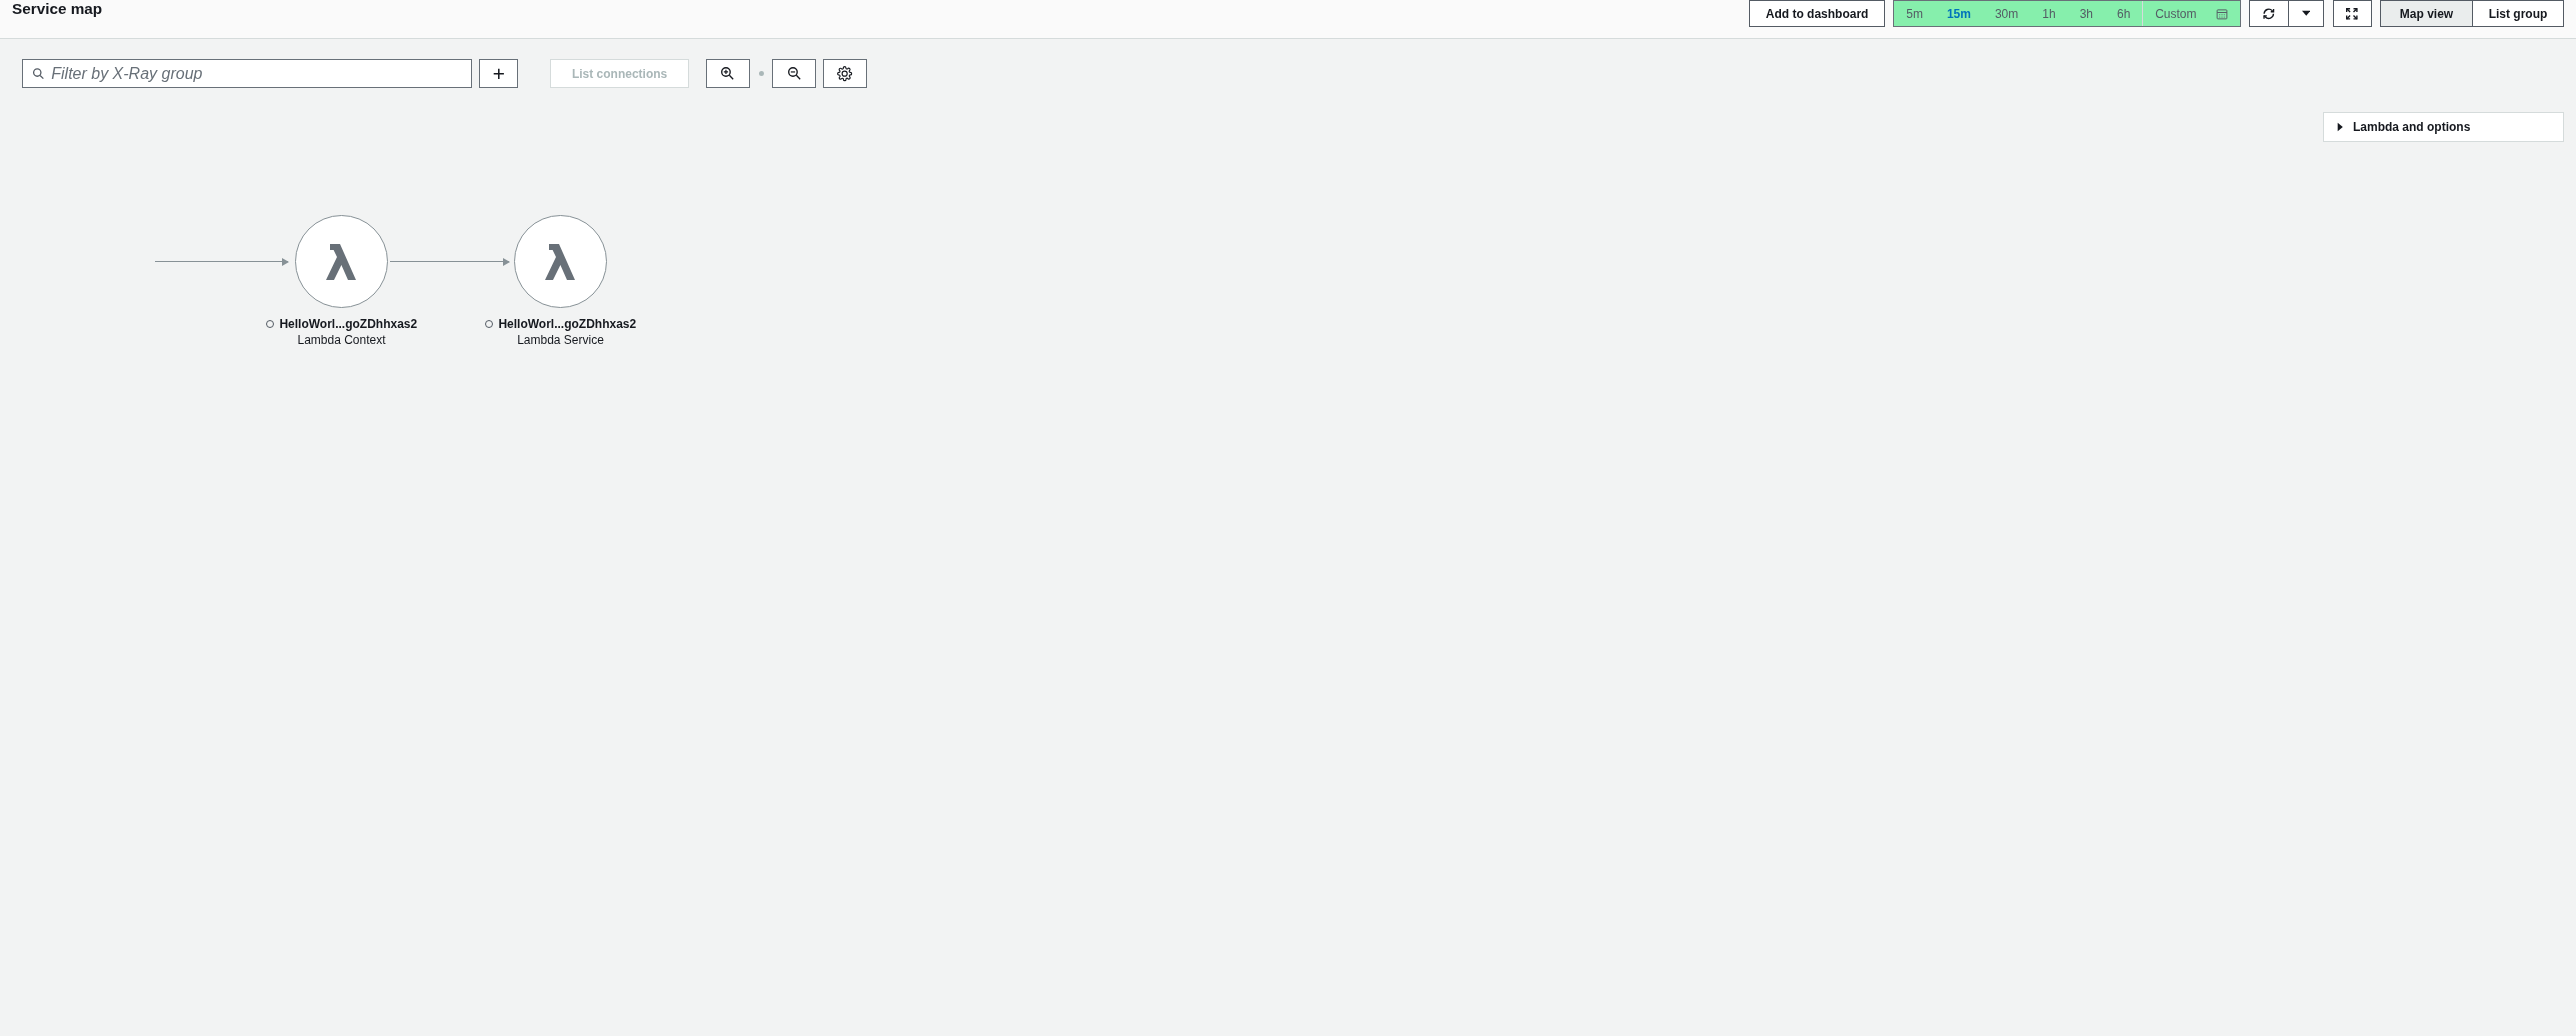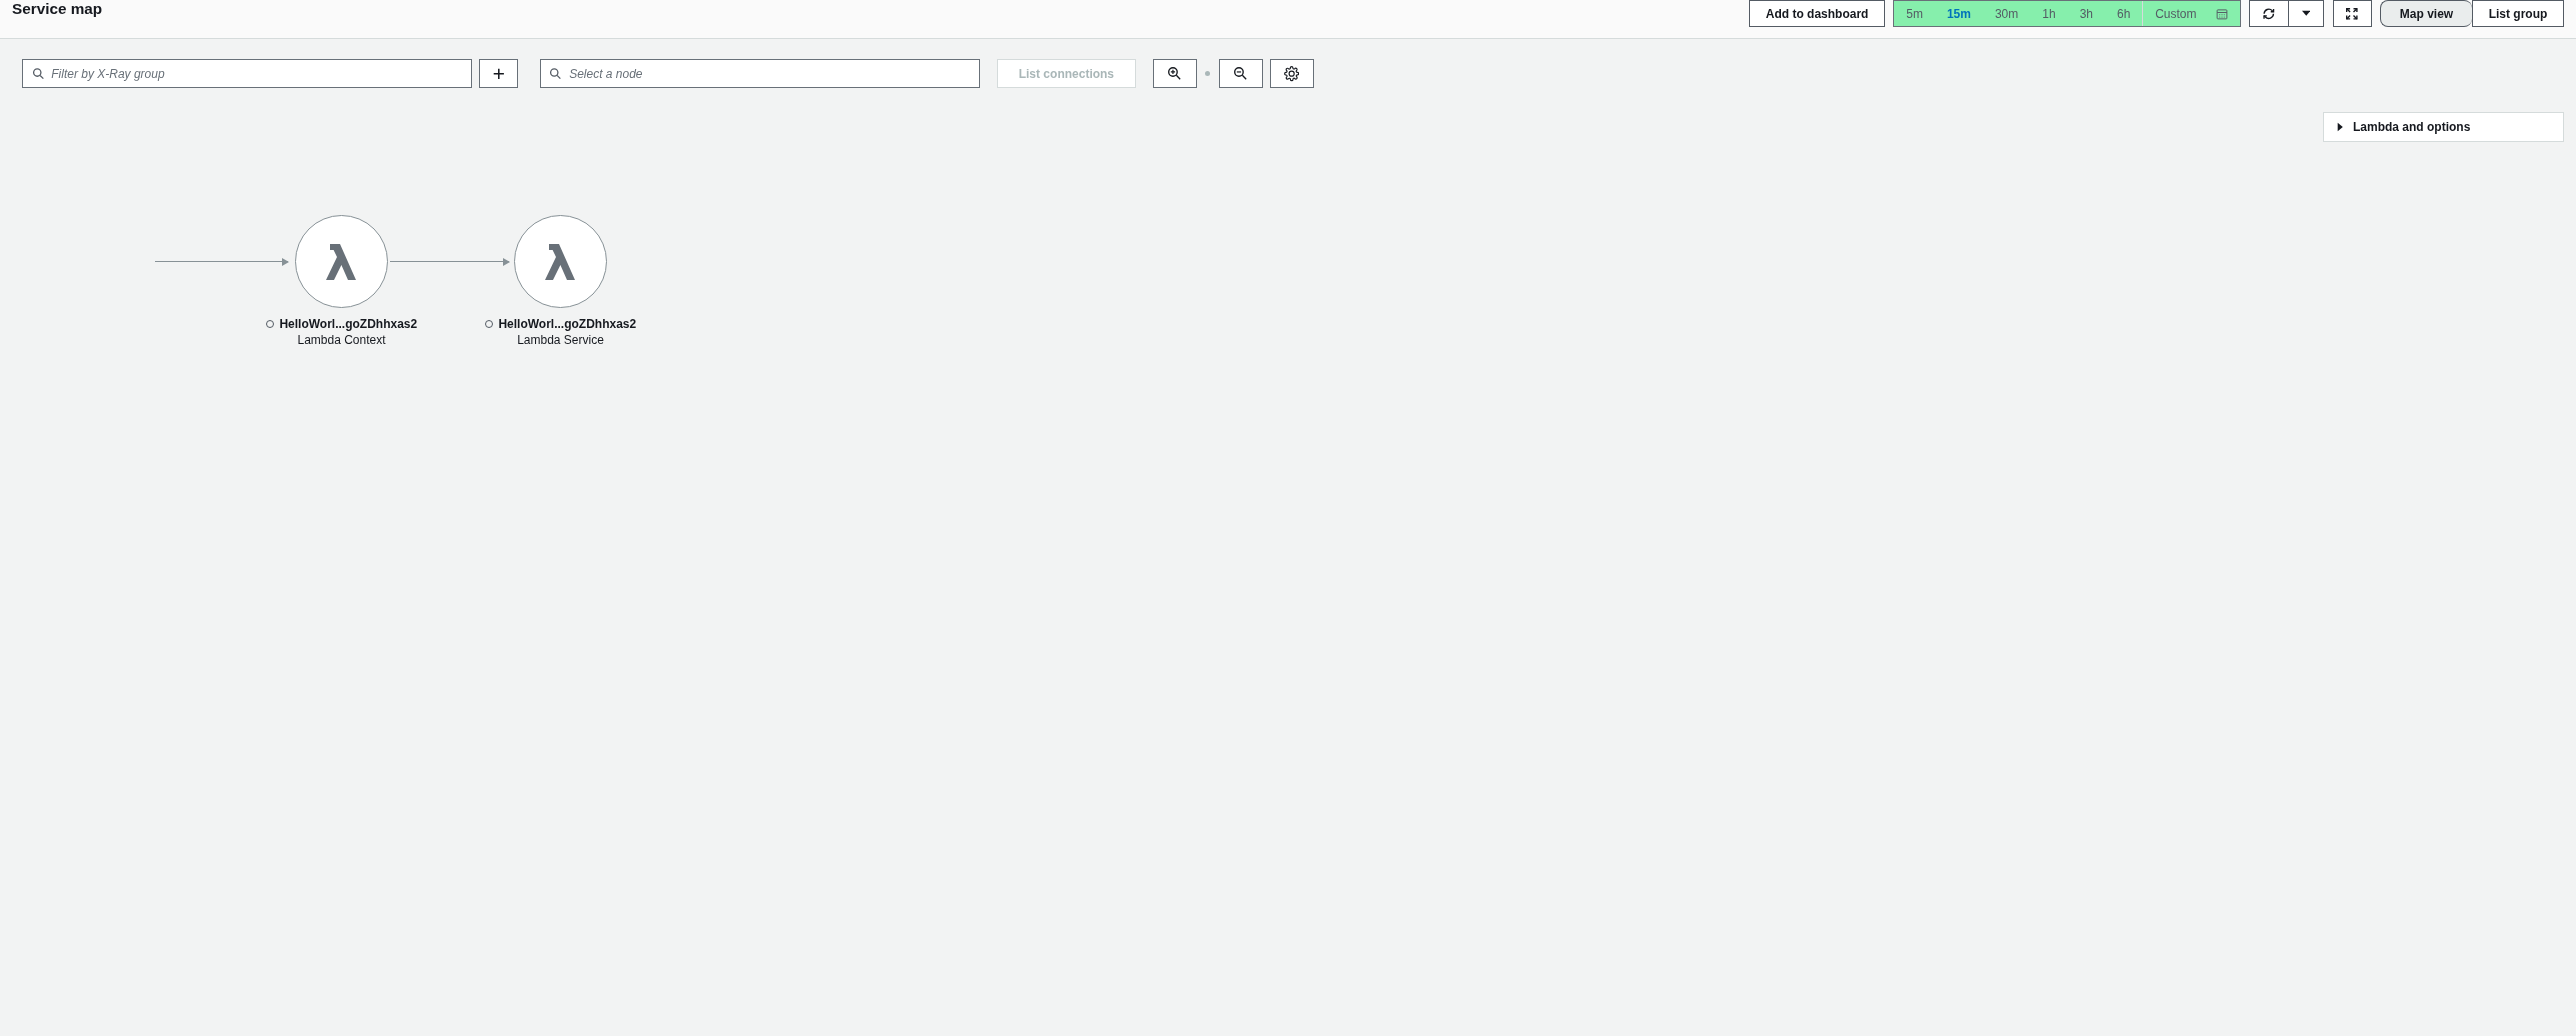--- a/index.html
+++ b/index.html
@@ -74,21 +74,21 @@
     height: 27px;
   }
   .pair-group .btn { border-radius: 0; }
   .pair-group .btn:first-child { border-right: none; }
 
   .view-toggle {
     display: inline-flex;
     height: 27px;
   }
   .view-toggle .btn { min-width: 92px; }
-  .view-toggle .btn:first-child { border-right: none; border-radius: 8px; }
+  .view-toggle .btn:first-child { border-right: none; }
   .view-toggle .btn.active { background: #eaeded; }
 
   
   .toolbar {
     display: flex;
     align-items: center;
     gap: 6.8px;
     padding: 20.4px 12px 0 22px;
   }
   .input-wrap {
@@ -96,21 +96,21 @@
     align-items: center;
     background: #fff;
     border: 0.8px solid #687078;
     height: 29px;
     padding: 0 8.5px;
     gap: 6.8px;
   }
   .input-wrap input {
     border: none;
     outline: none;
-    font-size: 12px;
+    font-size: 16px;
     width: 100%;
     font-style: italic;
     color: #555;
     background: transparent;
   }
   .input-wrap input::placeholder { color: #687078; font-style: italic; }
   .filter-input { width: 450px; }
   .node-input { width: 440px; }
 
   .btn-disabled {
@@ -258,27 +258,20 @@
   </div>
 
   <button class="sq-btn" style="width:39px">
     <svg width="13.6" height="13.6" viewBox="0 0 16 16">
       <path d="M8 2v12M2 8h12" stroke="#16191f" stroke-width="1.8"></path>
     </svg>
   </button>
 
   <div style="width:8.5px"></div>
 
-  <div class="input-wrap node-input">
-    <svg width="13.6" height="13.6" viewBox="0 0 16 16">
-      <circle cx="6.5" cy="6.5" r="4.5" fill="none" stroke="#545b64" stroke-width="1.6"></circle>
-      <line x1="10" y1="10" x2="14" y2="14" stroke="#545b64" stroke-width="1.6"></line>
-    </svg>
-    <input type="text" placeholder="Select a node" style="">
-  </div>
 
   <div style="width:3.4px"></div>
 
   <button class="btn btn-disabled" style="height:29px;min-width:139px">List connections</button>
 
   <div style="width:3.4px"></div>
 
   <div class="zoom-group">
     <button class="sq-btn">
       <svg width="15.3" height="15.3" viewBox="0 0 18 18">

